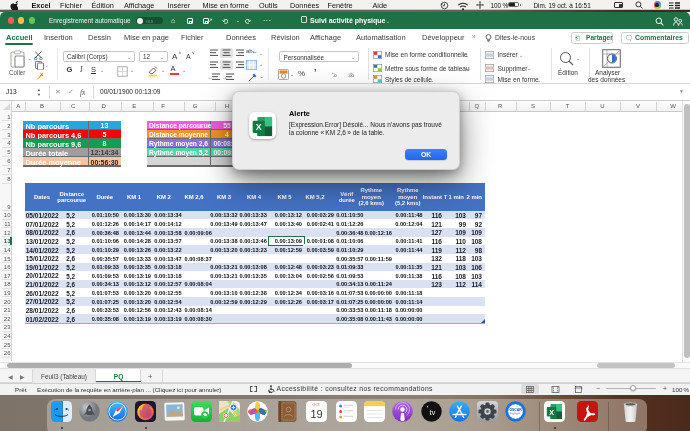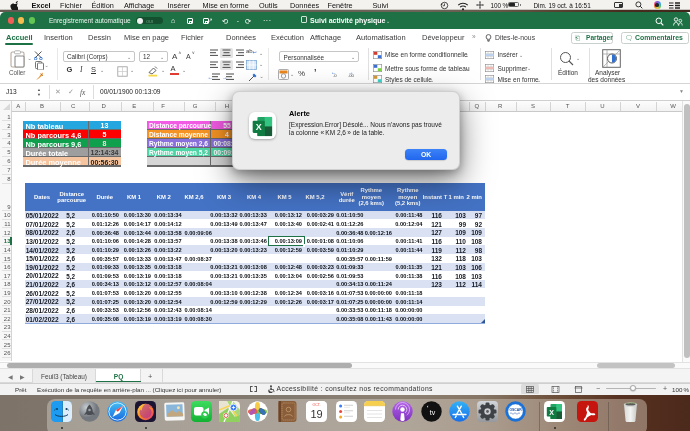--- a/index.html
+++ b/index.html
@@ -12,21 +12,21 @@
   </svg>
 <div class="abs" style="left:31.5px;top:1.1px;font-size:7.3px;font-weight:bold;color:#111;">Excel</div>
 <div class="abs" style="left:60px;top:1.1px;font-size:7.3px;color:#111;">Fichier</div>
 <div class="abs" style="left:91.5px;top:1.1px;font-size:7.3px;color:#111;">Édition</div>
 <div class="abs" style="left:124px;top:1.1px;font-size:7.3px;color:#111;">Affichage</div>
 <div class="abs" style="left:167.5px;top:1.1px;font-size:7.3px;color:#111;">Insérer</div>
 <div class="abs" style="left:202.5px;top:1.1px;font-size:7.3px;color:#111;">Mise en forme</div>
 <div class="abs" style="left:259px;top:1.1px;font-size:7.3px;color:#111;">Outils</div>
 <div class="abs" style="left:290px;top:1.1px;font-size:7.3px;color:#111;">Données</div>
 <div class="abs" style="left:327.5px;top:1.1px;font-size:7.3px;color:#111;text-align:center;">Fenêtre</div>
-<div class="abs" style="left:372.5px;top:1.1px;font-size:7.3px;color:#111;">Suivi</div>
+<div class="abs" style="left:372.5px;top:1.1px;font-size:7.3px;color:#111;">Aide</div>
 <svg class="abs" style="left:440px;top:0.8px;" width="9" height="9" viewBox="0 0 18 18">
     <circle cx="9" cy="9" r="6.5" fill="none" stroke="#222" stroke-width="1.6"></circle>
     <path d="M9 5v4.5H5.5" fill="none" stroke="#222" stroke-width="1.5"></path>
     <path d="M3 4.5L1 7.5h4z" fill="#222"></path>
   </svg>
 <svg class="abs" style="left:457px;top:1.5px;" width="12" height="9" viewBox="0 0 12 9">
     <g fill="none" stroke="#222" stroke-width="1.1">
       <path d="M1.2 3.2a7 7 0 0 1 9.6 0"></path>
       <path d="M3.1 5.2a4.2 4.2 0 0 1 5.8 0"></path>
     </g>
@@ -94,21 +94,21 @@
     <circle cx="7.3" cy="3.7" r="1.4" fill="none" stroke="#fff" stroke-width="0.8"></circle>
     <path d="M5.8 8.5c0-1.6 0.8-2.7 1.7-2.7s1.7 1.1 1.7 2.7" fill="none" stroke="#fff" stroke-width="0.8"></path>
   </svg>
 <div class="abs" style="left:0;top:28.5px;width:690px;height:16px;background:#ffffff;"></div>
 <div class="abs" style="left:6px;top:33px;font-size:7.5px;font-weight:bold;color:#1e7145;text-align:right;">Accueil</div>
 <div class="abs" style="left:44px;top:33px;font-size:7.5px;font-weight:normal;color:#3b3b3b;">Insertion</div>
 <div class="abs" style="left:88px;top:33px;font-size:7.5px;font-weight:normal;color:#3b3b3b;">Dessin</div>
 <div class="abs" style="left:124px;top:33px;font-size:7.5px;font-weight:normal;color:#3b3b3b;">Mise en page</div>
 <div class="abs" style="left:181px;top:33px;font-size:7.5px;font-weight:normal;color:#3b3b3b;">Fichier</div>
 <div class="abs" style="left:226px;top:33px;font-size:7.5px;font-weight:normal;color:#3b3b3b;">Données</div>
-<div class="abs" style="left:271px;top:33px;font-size:7.5px;font-weight:normal;color:#3b3b3b;">Exécution</div>
+<div class="abs" style="left:271px;top:33px;font-size:7.5px;font-weight:normal;color:#3b3b3b;">Révision</div>
 <div class="abs" style="left:310px;top:33px;font-size:7.5px;font-weight:normal;color:#3b3b3b;">Affichage</div>
 <div class="abs" style="left:356px;top:33px;font-size:7.5px;font-weight:normal;color:#3b3b3b;">Automatisation</div>
 <div class="abs" style="left:422px;top:33px;font-size:7.5px;font-weight:normal;color:#3b3b3b;">Développeur</div>
 <div class="abs" style="left:5px;top:43px;width:28px;height:1.8px;background:#1e7145;border-radius:1px;"></div>
 <div class="abs" style="left:472px;top:33px;font-size:6.5px;color:#8a8a8a;">»</div>
 <svg class="abs" style="left:485px;top:33.5px;" width="7" height="9" viewBox="0 0 7 9">
     <circle cx="3.5" cy="3" r="2.4" fill="none" stroke="#555" stroke-width="0.9"></circle>
     <path d="M2.5 5.4v1.2h2V5.4M2.7 7.3h1.6" stroke="#555" stroke-width="0.8" fill="none"></path>
   </svg>
 <div class="abs" style="left:495px;top:33.5px;font-size:6.8px;color:#3b3b3b;">Dites-le-nous</div>
@@ -431,21 +431,21 @@
 <div class="abs" style="left:0;top:331.48px;width:10.5px;height:8.620000000000005px;font-size:6px;color:#555;font-weight:normal;text-align:right;display:flex;align-items:flex-end;justify-content:flex-end;line-height:7px;">24</div>
 <div class="abs" style="left:1.5px;top:339.40000000000003px;width:9px;height:0.7px;background:#e0e0e0;"></div>
 <div class="abs" style="left:0;top:340.1px;width:10.5px;height:8.620000000000005px;font-size:6px;color:#555;font-weight:normal;text-align:right;display:flex;align-items:flex-end;justify-content:flex-end;line-height:7px;">25</div>
 <div class="abs" style="left:1.5px;top:348.02000000000004px;width:9px;height:0.7px;background:#e0e0e0;"></div>
 <div class="abs" style="left:0;top:348.72px;width:10.5px;height:8.620000000000005px;font-size:6px;color:#555;font-weight:normal;text-align:right;display:flex;align-items:flex-end;justify-content:flex-end;line-height:7px;">26</div>
 <div class="abs" style="left:1.5px;top:356.64000000000004px;width:9px;height:0.7px;background:#e0e0e0;"></div>
 <div class="abs" style="left:10.2px;top:236.66px;width:1.8px;height:8.62px;background:#1e7145;"></div>
 <div class="abs" style="left:22.5px;top:120.5px;width:98.5px;height:46.5px;border:1px solid #6a6a6a;"></div>
 <div class="abs" style="left:23px;top:121.0px;width:65.5px;height:9.1px;background:#25a6df;border-right:0.8px solid #6a6a6a;border-bottom:0.8px solid #6a6a6a;"></div>
 <div class="abs" style="left:88.5px;top:121.0px;width:32px;height:9.1px;background:#25a6df;border-bottom:0.8px solid #6a6a6a;"></div>
-<div class="abs" style="left:25.5px;top:121.9px;font-size:7.4px;font-weight:bold;color:#fff;white-space:nowrap;">Nb tableau</div>
+<div class="abs" style="left:25.5px;top:121.9px;font-size:7.4px;font-weight:bold;color:#fff;white-space:nowrap;">Nb parcours</div>
 <div class="abs" style="left:88.5px;top:122.1px;width:32px;text-align:center;font-size:7px;font-weight:bold;color:#fff;">13</div>
 <div class="abs" style="left:23px;top:130.1px;width:65.5px;height:9.1px;background:#fe0000;border-right:0.8px solid #6a6a6a;border-bottom:0.8px solid #6a6a6a;"></div>
 <div class="abs" style="left:88.5px;top:130.1px;width:32px;height:9.1px;background:#fe0000;border-bottom:0.8px solid #6a6a6a;"></div>
 <div class="abs" style="left:25.5px;top:131.0px;font-size:7.4px;font-weight:bold;color:#fff;white-space:nowrap;">Nb parcours 4,6</div>
 <div class="abs" style="left:88.5px;top:131.2px;width:32px;text-align:center;font-size:7px;font-weight:bold;color:#fff;">5</div>
 <div class="abs" style="left:23px;top:139.2px;width:65.5px;height:9.1px;background:#0fa04e;border-right:0.8px solid #6a6a6a;border-bottom:0.8px solid #6a6a6a;"></div>
 <div class="abs" style="left:88.5px;top:139.2px;width:32px;height:9.1px;background:#0fa04e;border-bottom:0.8px solid #6a6a6a;"></div>
 <div class="abs" style="left:25.5px;top:140.1px;font-size:7.4px;font-weight:bold;color:#fff;white-space:nowrap;">Nb parcours 9,6</div>
 <div class="abs" style="left:88.5px;top:140.29999999999998px;width:32px;text-align:center;font-size:7px;font-weight:bold;color:#ffd9dc;">8</div>
 <div class="abs" style="left:23px;top:148.3px;width:65.5px;height:9.1px;background:#9e9e9e;border-right:0.8px solid #6a6a6a;border-bottom:0.8px solid #6a6a6a;"></div>

